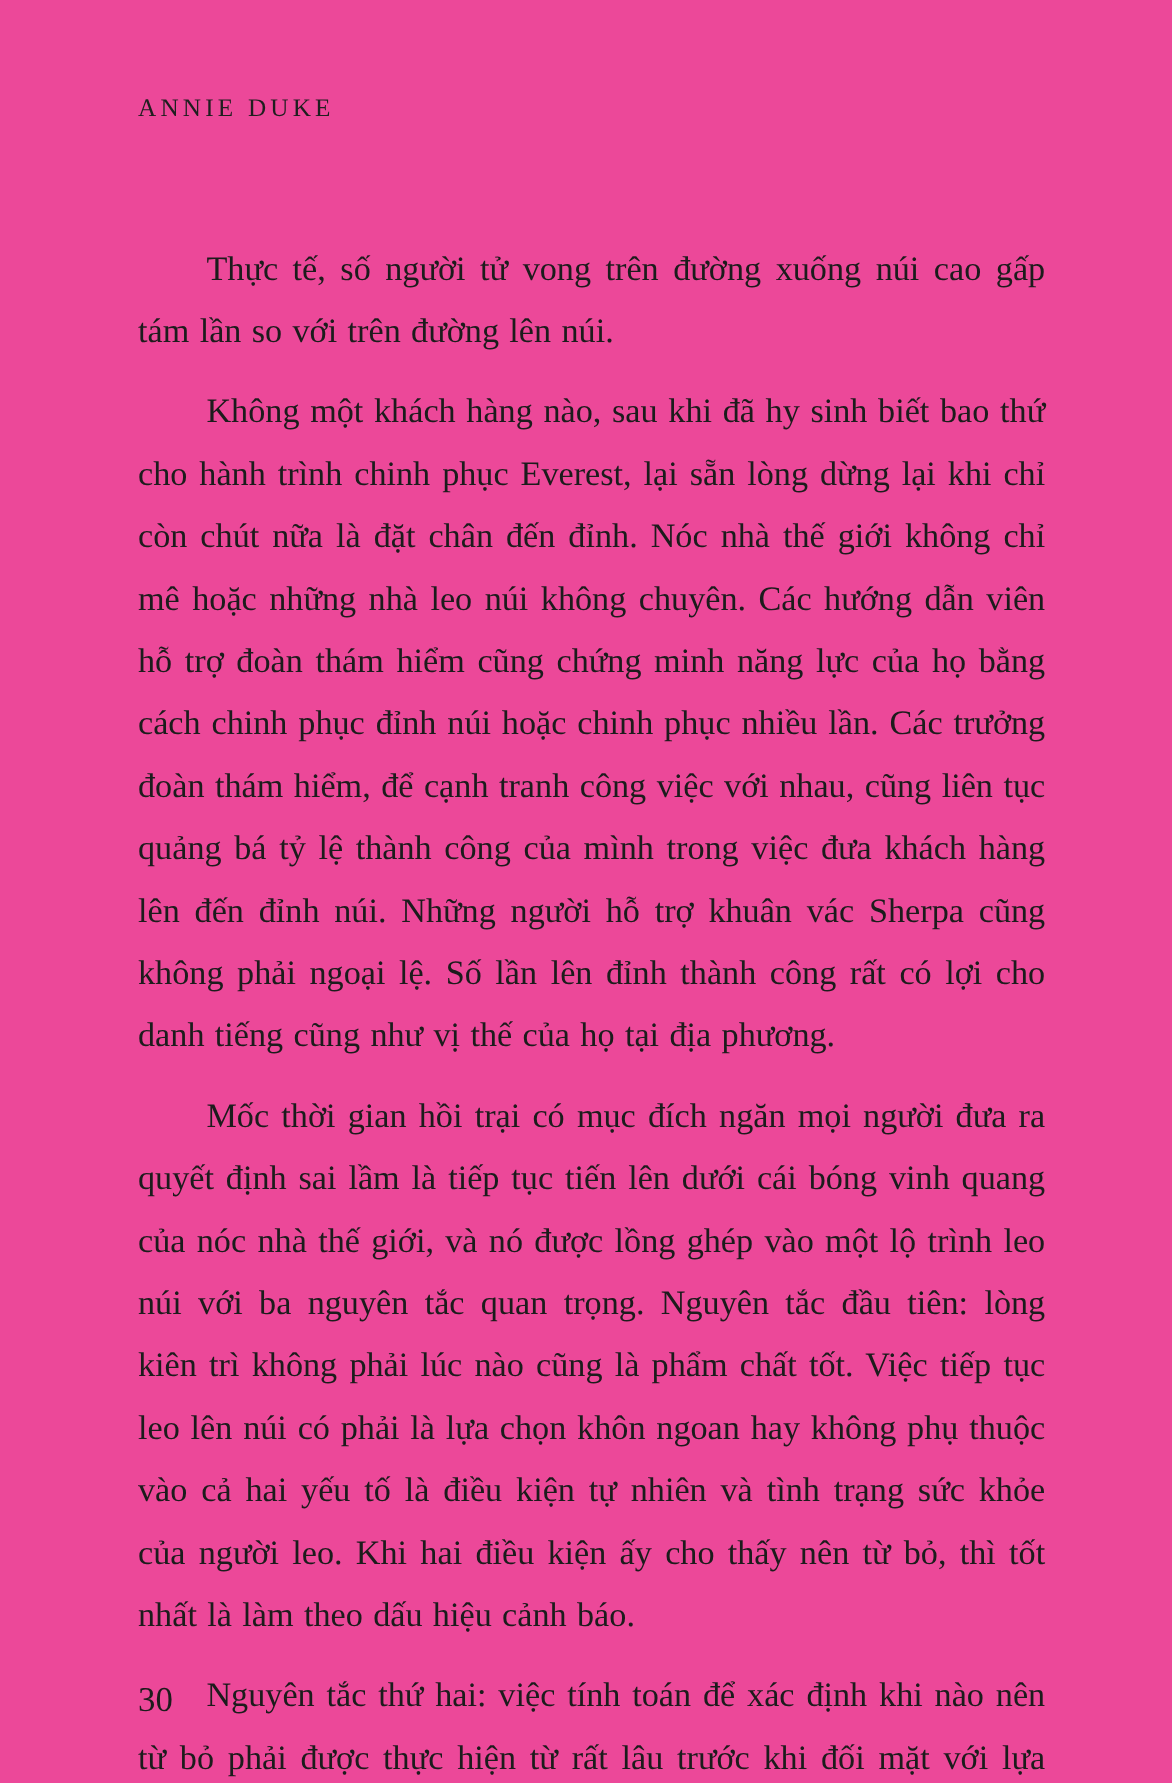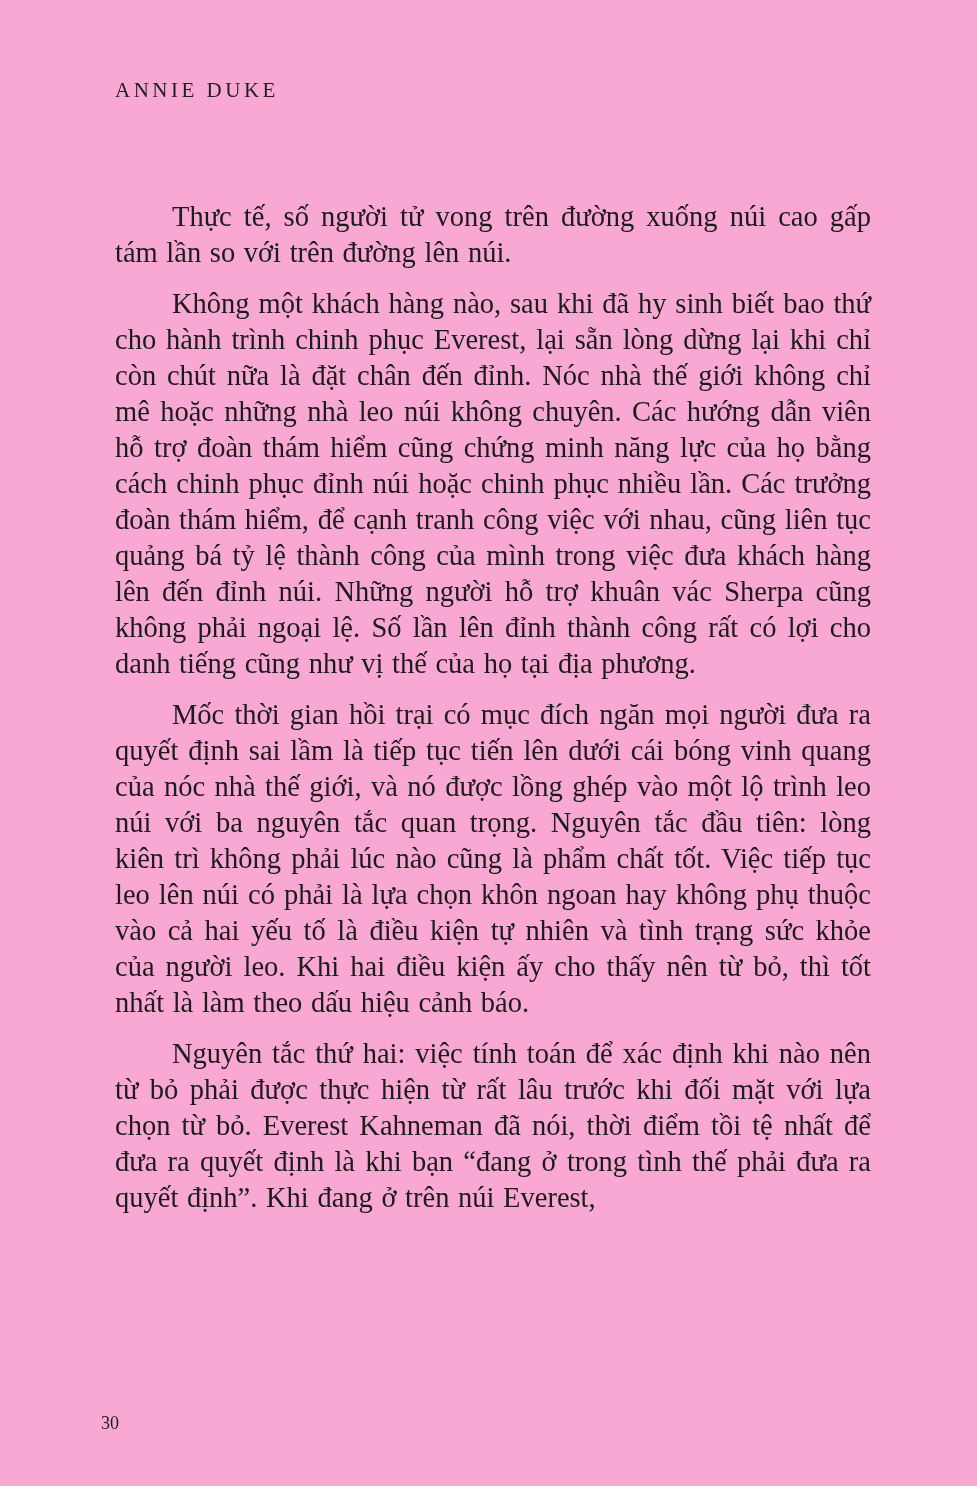--- a/index.html
+++ b/index.html
@@ -13,46 +13,46 @@
     font-family: "Liberation Serif", "DejaVu Serif", serif;
     color: #1c1c1c;
     -webkit-font-smoothing: antialiased;
   }
   .page {
     position: relative;
     box-sizing: border-box;
     width: 977px;
     height: 1486px;
     padding: 78px 106px 0 115px;
-    background: #f9a8d4;
+    background: #ec4899;
     overflow: hidden;
   }
   .running-header {
     font-size: 21px;
     letter-spacing: 3.5px;
     color: #1f1f1f;
     font-weight: 400;
   }
   .content {
     margin-top: 96px;
   }
   .content p {
     margin: 0 0 15px 0;
     font-size: 28.5px;
-    line-height: 36px;
+    line-height: 52px;
     text-align: justify;
     text-indent: 57px;
     word-spacing: 1.5px;
     color: #1c1c1c;
   }
   .page-number {
     position: absolute;
-    left: 101px;
+    left: 115px;
     bottom: 52px;
-    font-size: 18px;
+    font-size: 29px;
     color: #1c1c1c;
   }
 </style>
 </head>
 <body>
 
 <div class="page">
 
   <div class="running-header">ANNIE DUKE</div>
 

